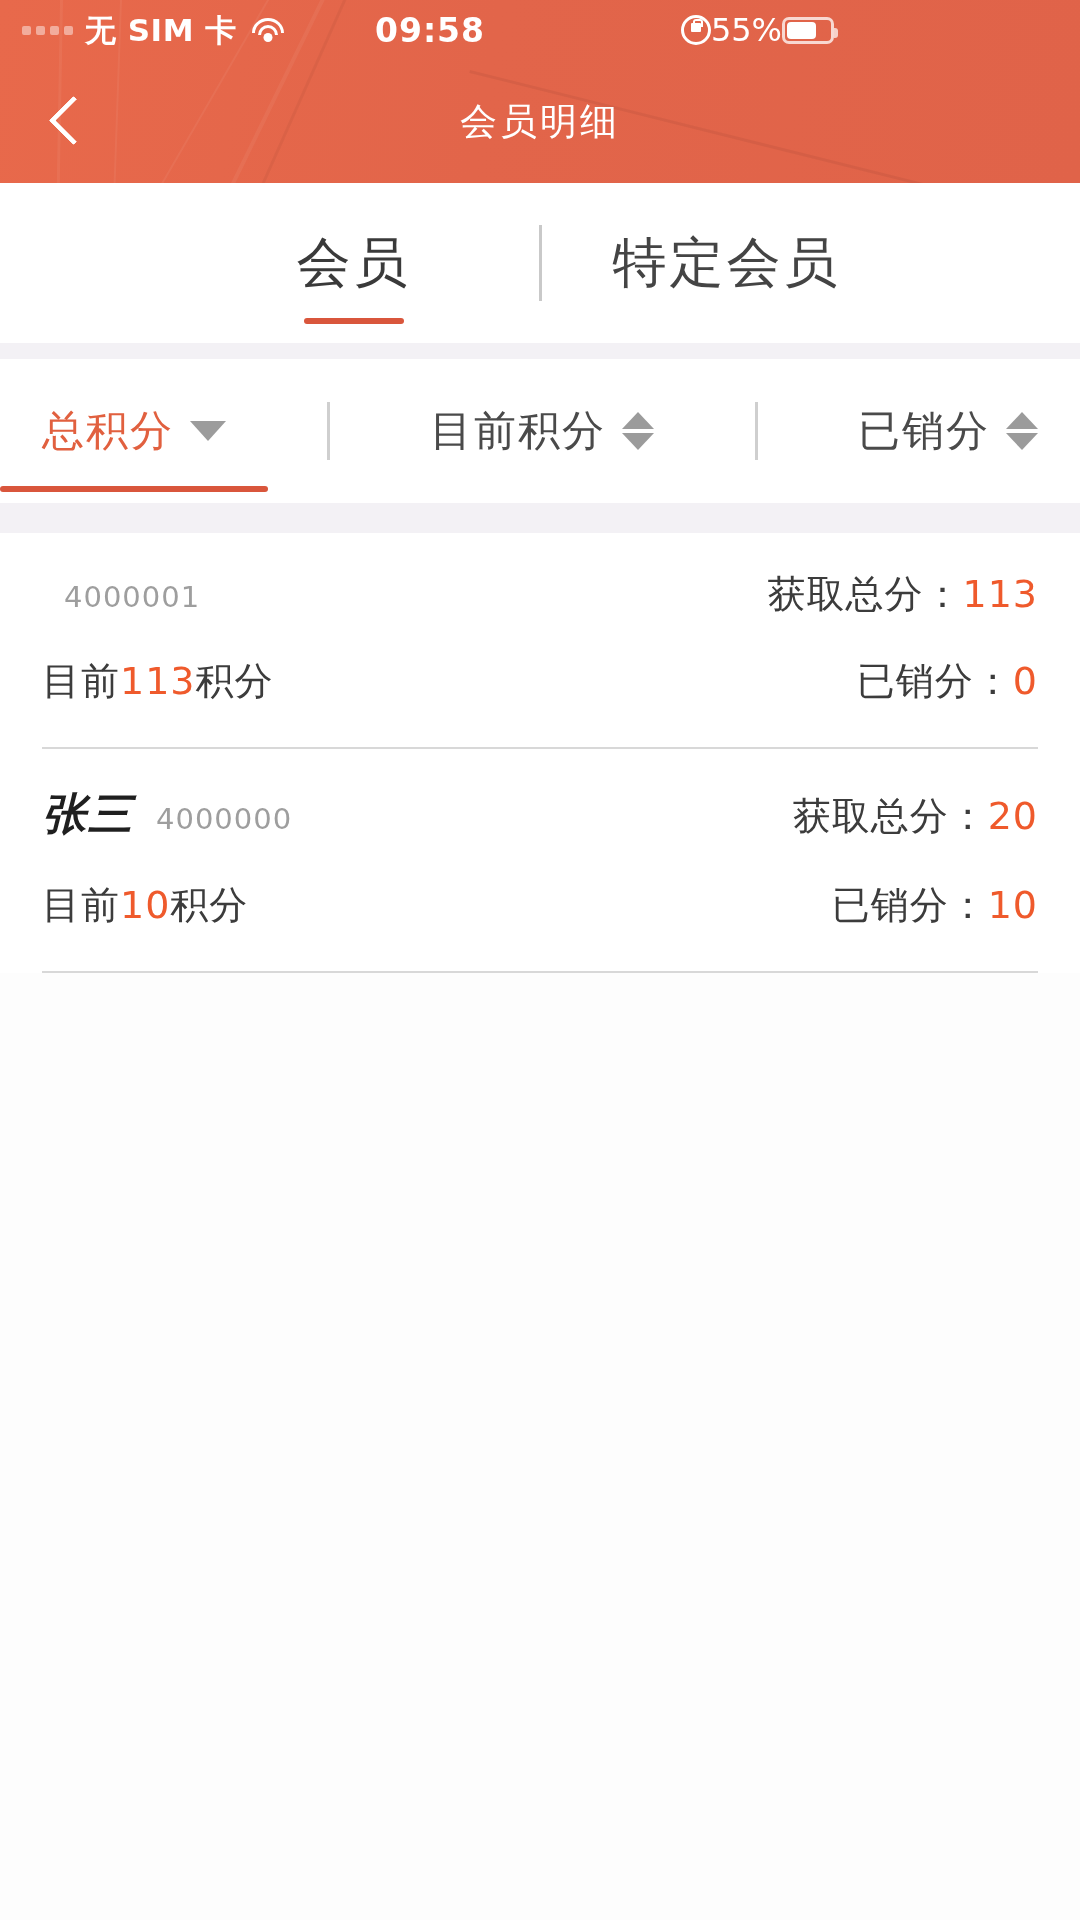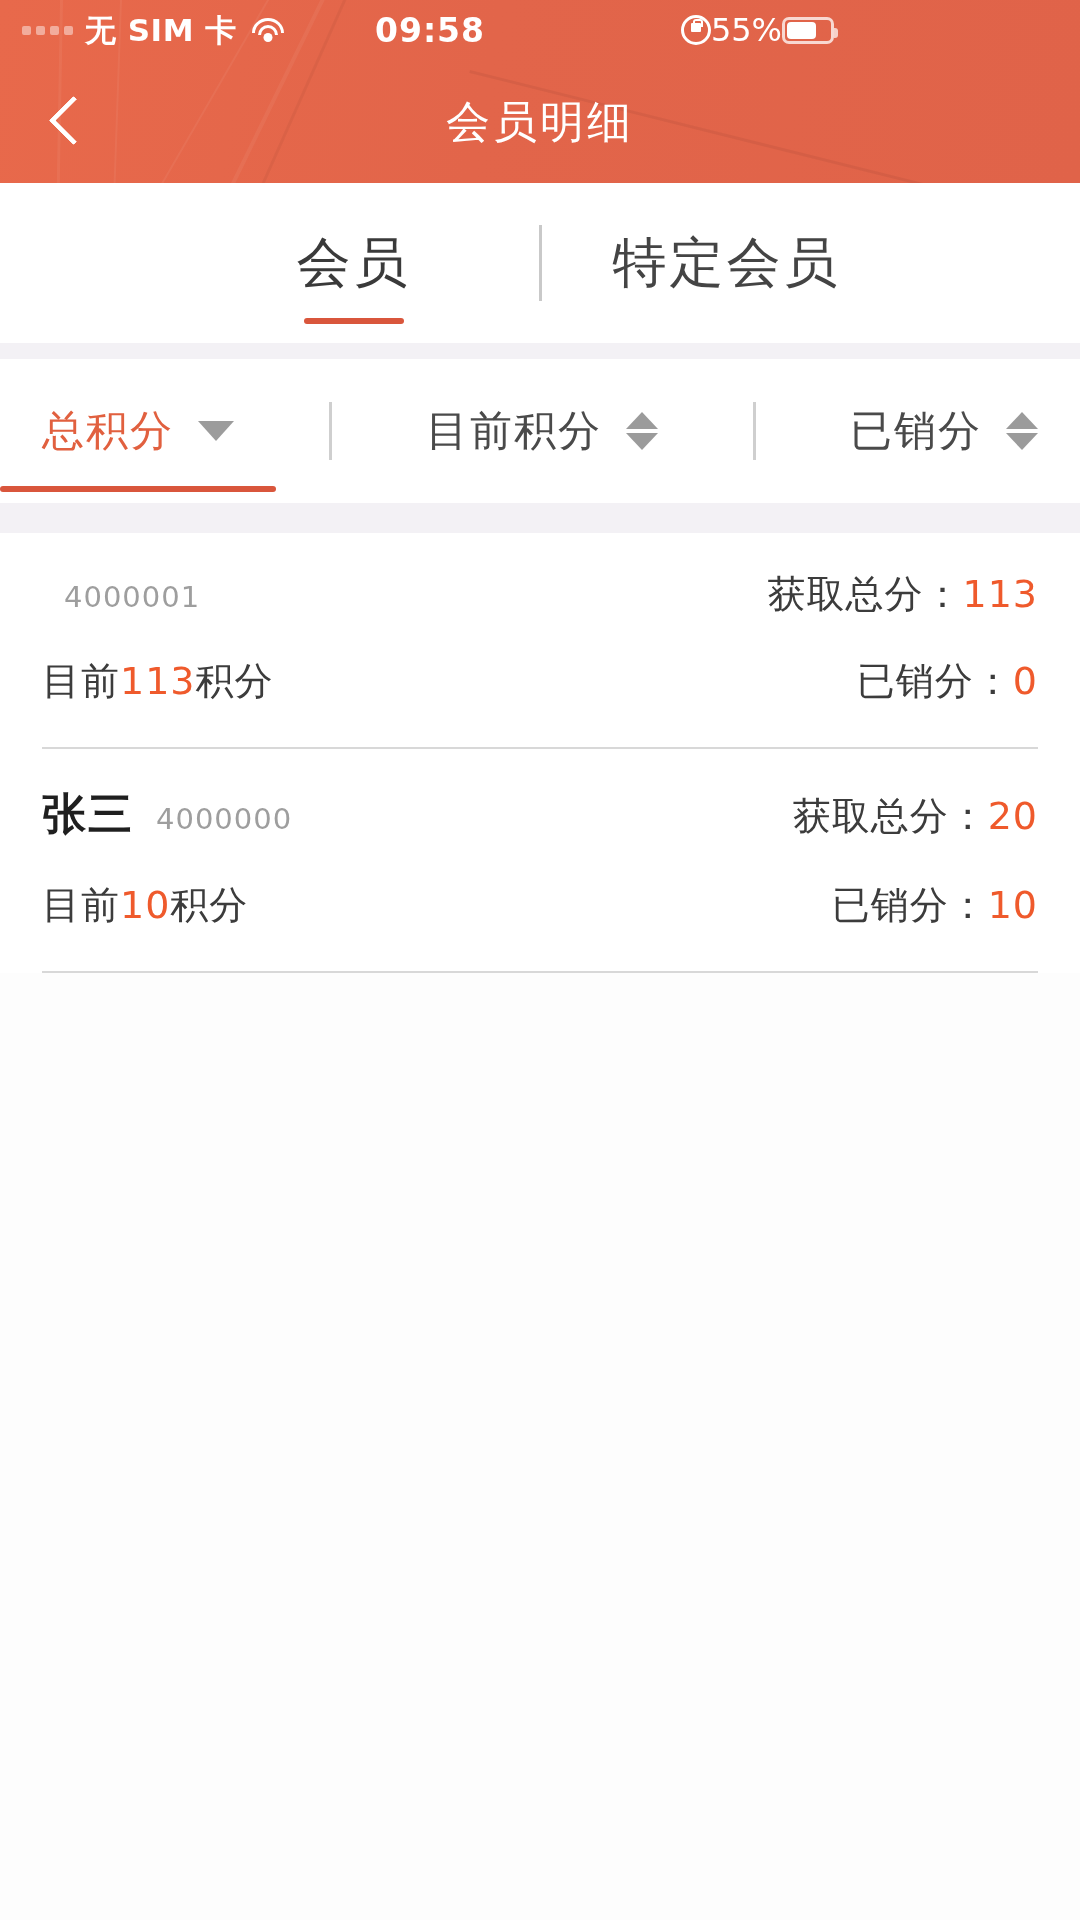--- a/index.html
+++ b/index.html
@@ -68,40 +68,40 @@
            height:10px; background:rgba(255,255,255,.7); border-radius:0 3px 3px 0; }
 
   .navbar{ position:absolute; left:0; top:60px; width:1080px; height:123px; }
   .back{ position:absolute; left:34px; top:50%; transform:translateY(-50%);
          width:64px; height:64px; cursor:pointer; }
   .back:before{ content:""; position:absolute; left:22px; top:13px;
          width:30px; height:30px; border-left:5px solid #fff; border-bottom:5px solid #fff;
          transform:rotate(45deg); border-radius:2px; }
   .nav-title{ position:absolute; left:0; right:0; top:50%;
          transform:translateY(-50%); text-align:center;
-         color:#fff; font-size:44px; letter-spacing:3px; }
+         color:#fff; font-size:37px; letter-spacing:3px; }
 
   
   .tabbar{ position:relative; width:1080px; height:160px; background:#fff;
            display:flex; align-items:center; justify-content:center; }
   .tab{ position:relative; width:270px; text-align:center; cursor:pointer; }
   .tab-label{ font-size:54px; color:#444444; letter-spacing:3px; line-height:1; }
   .tab.active .tab-label{ color:#3a3a3a; }
   .tab .bar{ position:absolute; left:50%; transform:translateX(-50%);
              bottom:-34px; width:100px; height:6px; background:#d9563c;
              border-radius:3px; }
   .tab-sep{ width:3px; height:76px; background:#c9c9c9; margin:0 50px; }
 
   .grayband{ width:1080px; height:16px; background:#f3f1f5; }
   .grayband.tall{ height:30px; }
 
   
   .sortbar{ position:relative; width:1080px; height:144px; background:#fff;
             display:flex; align-items:center; }
-  .sort{ display:flex; align-items:center; justify-content:center; gap:24px;
+  .sort{ display:flex; align-items:center; justify-content:center; gap:16px;
          cursor:pointer; position:relative; }
   .sort-label{ font-size:42px; color:#4a4a4a; letter-spacing:2px; line-height:1; }
   .sort.active .sort-label{ color:#e1603f; }
   .sort .ul{ position:absolute; left:-42px; right:-42px; bottom:-40px;
              height:6px; background:#d9563c; border-radius:3px; }
   .caret-down{ width:0; height:0; border-left:18px solid transparent;
                border-right:18px solid transparent; border-top:20px solid #9c9c9c; }
   .updown{ display:flex; flex-direction:column; gap:4px; }
   .updown .u{ width:0;height:0;border-left:16px solid transparent;
               border-right:16px solid transparent;border-bottom:17px solid #9b9b9b; }
@@ -110,21 +110,21 @@
   .sort-sep{ width:3px; height:58px; background:#cfcfcf; }
   .sp1{ width:42px; } .sp-flex{ flex:1; }
 
   
   .list{ width:1080px; background:#fff; }
   .row{ padding:0 42px; }
   .row-line{ display:flex; align-items:baseline; justify-content:space-between; }
   .row-line.first{ padding-top:36px; }
   .row-line.second{ padding-top:36px; padding-bottom:40px; }
   .left-grp{ display:flex; align-items:baseline; gap:22px; }
-  .mname{ font-size:44px; color:#1f1f1f; font-weight:700; letter-spacing:2px; }
+  .mname{ font-size:44px; color:#1f1f1f; font-weight:700; letter-spacing:2px;font-style:italic; }
   .mcode{ font-size:29px; color:#9e9e9e; letter-spacing:1px; }
   .lbl{ font-size:38px; color:#3c3c3c; letter-spacing:1px; }
   .val{ font-size:38px; color:#ef5a2c; letter-spacing:1px; }
   .divider{ height:2px; background:#d8d8d8; margin:0 42px; }
 </style>
 </head>
 <body>
 
 <div class="phone">
 

